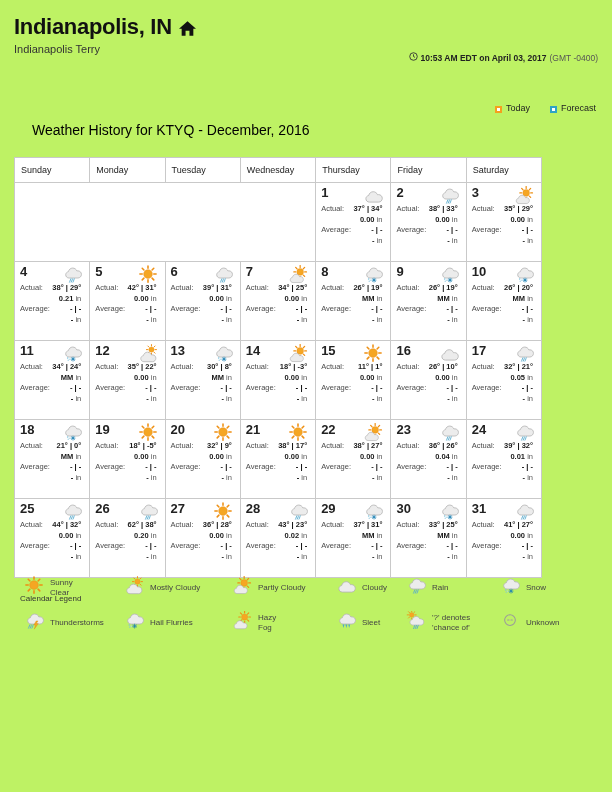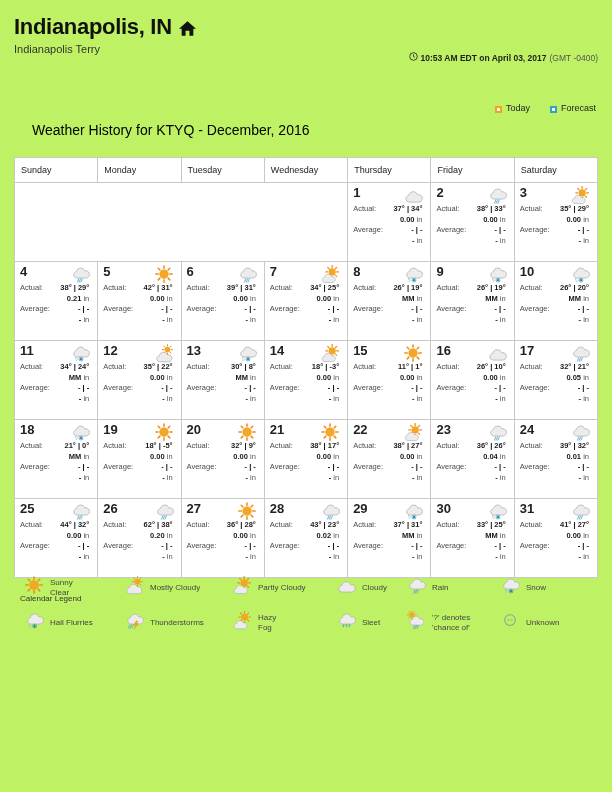--- a/index.html
+++ b/index.html
@@ -18,21 +18,21 @@
   .ts-bold { font-weight:bold; }
   .ts-tz { color:#555; font-weight:normal; }
   
   .map-legend { position:absolute; right:16px; top:103px; display:flex; gap:20px; font-size:9px; color:#222; }
   .ml-item { display:flex; align-items:flex-end; gap:4px; }
   .sq { width:7px; height:7px; border:2px solid #f5a01e; background:#fff; display:inline-block; }
   
   .title { position:absolute; left:32px; top:122px; font-size:14px; font-weight:normal; color:#000; }
   
   .calendar {
-    position:absolute; left:14px; top:157px; width:584px;
+    position:absolute; left:14px; top:157px; width:528px;
     display:grid; grid-template-columns:repeat(7,1fr);
     border-top:1px solid #c9c9c9; border-left:1px solid #c9c9c9;
     background:#fff;
   }
   .wd { height:25px; border-right:1px solid #c9c9c9; border-bottom:1px solid #c9c9c9; font-size:9px; color:#222; padding:7px 0 0 6px; }
   .cell { height:79px; border-right:1px solid #c9c9c9; border-bottom:1px solid #c9c9c9; background:#fff; }
   .dtop { display:flex; justify-content:space-between; align-items:flex-start; padding:3px 5px 0 5px; height:21px; }
   .dnum { font-size:13px; font-weight:600; color:#222; line-height:14px; }
   .dicon svg { display:block; }
   .crow { display:flex; justify-content:space-between; padding:0 8px 0 5px; line-height:10.5px; font-size:7.5px; }
@@ -1306,48 +1306,48 @@
                 <line x1="-1.6" y1="-1.6" x2="1.6" y2="1.6"></line>
                 <line x1="-1.6" y1="1.6" x2="1.6" y2="-1.6"></line>
               </g>
             </g>
           </svg></span>
         <span class="lg-label">Snow</span>
       </div>
       <div class="lg-item">
         <span class="lg-icon"><svg width="24" height="19" viewBox="0 0 24 22">
             <path transform="translate(3.5,1.5) scale(1.2)" d="M4.2 11.3 C2.4 11.3 1 9.9 1 8.2 C1 6.7 2.1 5.5 3.6 5.2 C4 3.2 5.7 1.7 7.8 1.7 C9.6 1.7 11.2 2.9 11.8 4.5 C12.1 4.4 12.5 4.4 12.8 4.4 C14.7 4.4 16.2 5.9 16.2 7.8 C16.2 9.7 14.7 11.3 12.8 11.3 Z" fill="#ECECEC" stroke="#B5B5B5" stroke-width="0.8"></path>
-            <g transform="translate(6.5,15.7)">
-              <circle cx="0" cy="0.6" r="0.9" fill="#7FC2DD"></circle>
-              <circle cx="2.4" cy="2" r="0.8" fill="#A9D6E9"></circle>
-              <circle cx="0.6" cy="3" r="0.7" fill="#7FC2DD"></circle>
-              <g transform="translate(6.2,1.8)" stroke="#1E81B4" stroke-width="0.9" stroke-linecap="round">
-                <line x1="-2.3" y1="0" x2="2.3" y2="0"></line>
-                <line x1="0" y1="-2.3" x2="0" y2="2.3"></line>
-                <line x1="-1.6" y1="-1.6" x2="1.6" y2="1.6"></line>
-                <line x1="-1.6" y1="1.6" x2="1.6" y2="-1.6"></line>
-              </g>
-            </g>
-          </svg></span>
-        <span class="lg-label">Hail Flurries</span>
-      </div>
-      <div class="lg-item">
-        <span class="lg-icon"><svg width="24" height="19" viewBox="0 0 24 22">
-            <path transform="translate(3.5,1.5) scale(1.2)" d="M4.2 11.3 C2.4 11.3 1 9.9 1 8.2 C1 6.7 2.1 5.5 3.6 5.2 C4 3.2 5.7 1.7 7.8 1.7 C9.6 1.7 11.2 2.9 11.8 4.5 C12.1 4.4 12.5 4.4 12.8 4.4 C14.7 4.4 16.2 5.9 16.2 7.8 C16.2 9.7 14.7 11.3 12.8 11.3 Z" fill="#ECECEC" stroke="#B5B5B5" stroke-width="0.8"></path>
             <g transform="translate(5,16)" stroke="#58ABCE" stroke-width="1" stroke-linecap="round">
               <line x1="1.4" y1="1.7" x2="2.2" y2="0"></line>
               <line x1="3.4" y1="1.7" x2="4.2" y2="0"></line>
               <line x1="5.4" y1="1.7" x2="6.2" y2="0"></line>
               <line x1="0.6" y1="3.9" x2="1.4" y2="2.2"></line>
               <line x1="2.6" y1="3.9" x2="3.4" y2="2.2"></line>
               <line x1="4.6" y1="3.9" x2="5.4" y2="2.2"></line>
             </g>
             <polygon points="14.5,11.5 11.8,16.3 13.7,16.3 12.3,21 17,14.6 14.7,14.6 16.6,11.5" fill="#F5A623" stroke="#E08A00" stroke-width="0.4"></polygon>
           </svg></span>
         <span class="lg-label">Thunderstorms</span>
+      </div>
+      <div class="lg-item">
+        <span class="lg-icon"><svg width="24" height="19" viewBox="0 0 24 22">
+            <path transform="translate(3.5,1.5) scale(1.2)" d="M4.2 11.3 C2.4 11.3 1 9.9 1 8.2 C1 6.7 2.1 5.5 3.6 5.2 C4 3.2 5.7 1.7 7.8 1.7 C9.6 1.7 11.2 2.9 11.8 4.5 C12.1 4.4 12.5 4.4 12.8 4.4 C14.7 4.4 16.2 5.9 16.2 7.8 C16.2 9.7 14.7 11.3 12.8 11.3 Z" fill="#ECECEC" stroke="#B5B5B5" stroke-width="0.8"></path>
+            <g transform="translate(6.5,15.7)">
+              <circle cx="0" cy="0.6" r="0.9" fill="#7FC2DD"></circle>
+              <circle cx="2.4" cy="2" r="0.8" fill="#A9D6E9"></circle>
+              <circle cx="0.6" cy="3" r="0.7" fill="#7FC2DD"></circle>
+              <g transform="translate(6.2,1.8)" stroke="#1E81B4" stroke-width="0.9" stroke-linecap="round">
+                <line x1="-2.3" y1="0" x2="2.3" y2="0"></line>
+                <line x1="0" y1="-2.3" x2="0" y2="2.3"></line>
+                <line x1="-1.6" y1="-1.6" x2="1.6" y2="1.6"></line>
+                <line x1="-1.6" y1="1.6" x2="1.6" y2="-1.6"></line>
+              </g>
+            </g>
+          </svg></span>
+        <span class="lg-label">Hail Flurries</span>
       </div>
       <div class="lg-item">
         <span class="lg-icon"><svg width="24" height="19" viewBox="0 0 24 22">
             <g transform="translate(15,7) scale(0.72)">
               <g stroke="#EE8F12" stroke-width="1.8" stroke-linecap="round">
                 <line x1="6.7" y1="0" x2="9.4" y2="0"></line>
                 <line x1="-6.7" y1="0" x2="-9.4" y2="0"></line>
                 <line x1="0" y1="6.7" x2="0" y2="9.4"></line>
                 <line x1="0" y1="-6.7" x2="0" y2="-9.4"></line>
                 <line x1="4.7" y1="4.7" x2="6.7" y2="6.7"></line>

